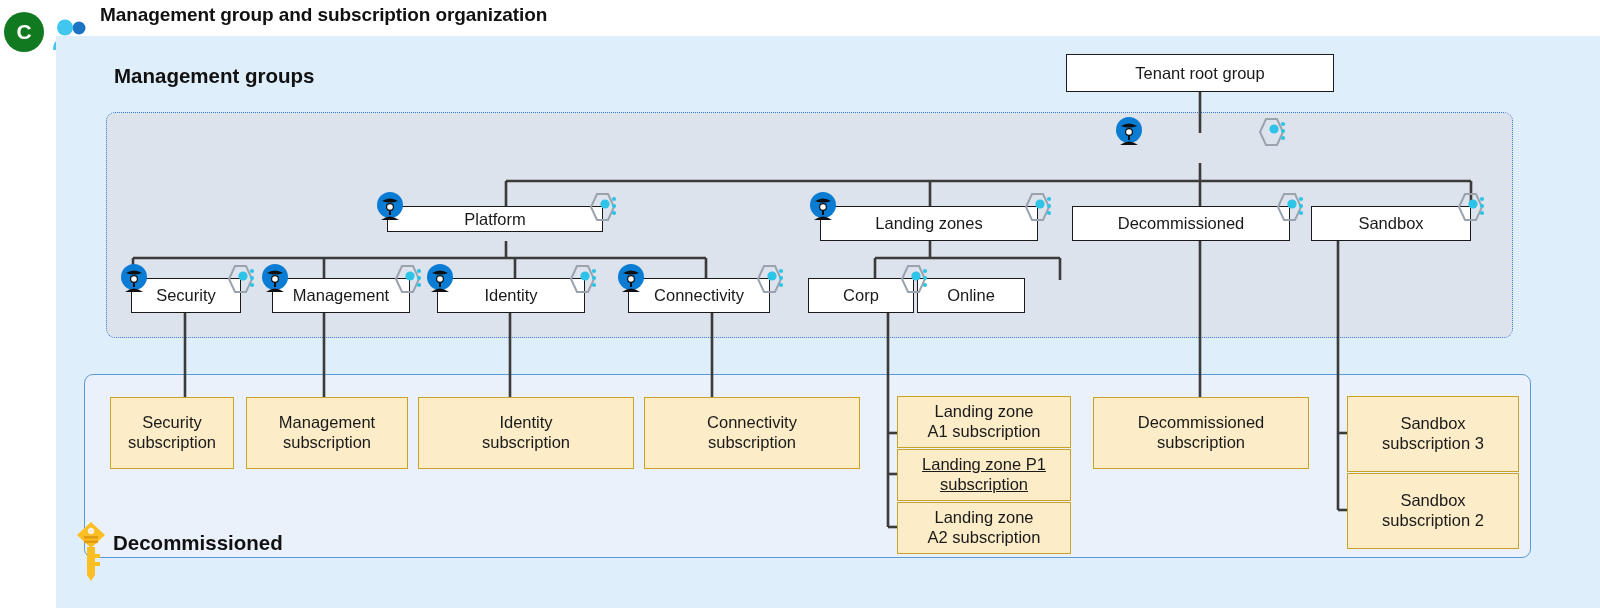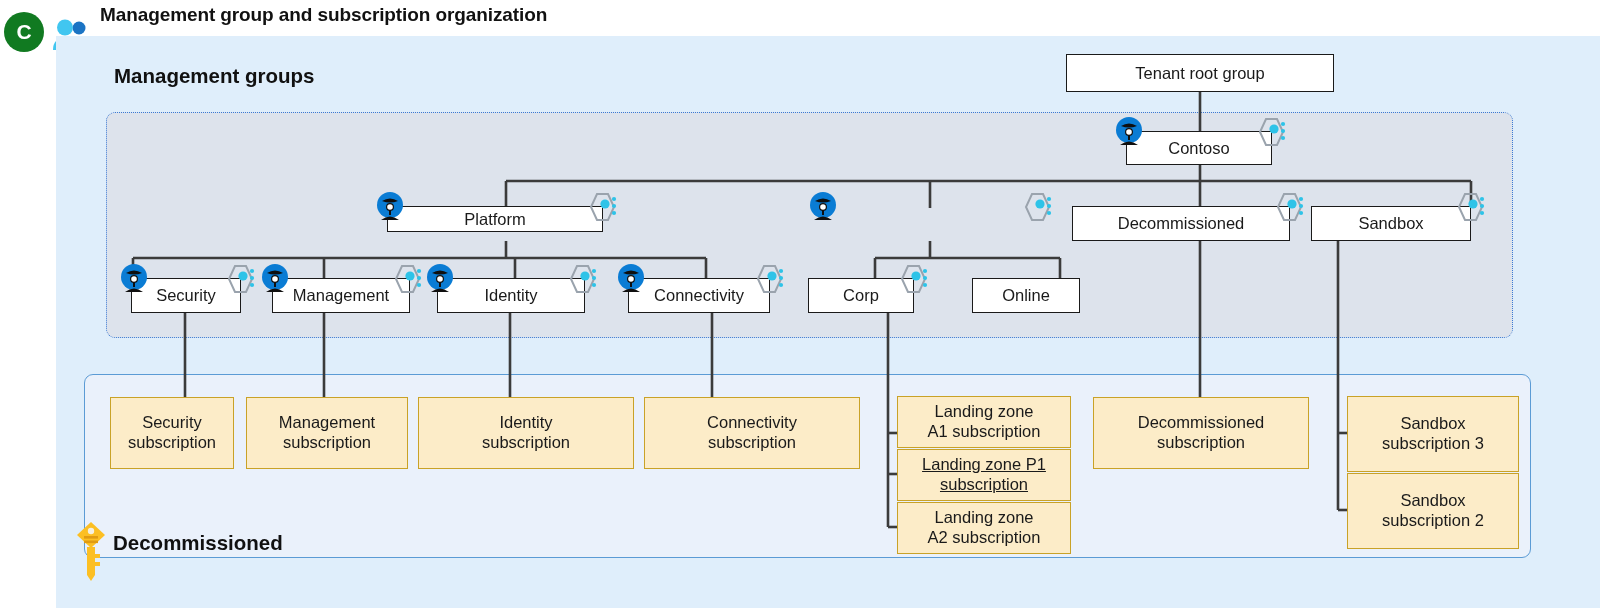--- a/index.html
+++ b/index.html
@@ -174,23 +174,20 @@
       <line x1="1338" y1="241" x2="1338" y2="510"></line>
       <line x1="1338" y1="433" x2="1349" y2="433"></line>
       <line x1="1338" y1="510" x2="1349" y2="510"></line>
     </g>
   </svg>
 
   <div class="node" style="left:1066px; top:54px; width:268px; height:38px;">
     <span>Tenant root group</span>
   </div>
 
-  <div class="node" style="left:1126px; top:131px; width:146px; height:34px;">
-    <span>Contoso</span>
-  </div>
   <svg class="policy-icon" style="left:1112px; top:115px;" viewBox="0 0 34 34">
     <circle cx="17" cy="15" r="13" fill="#0a7cd4"></circle>
     <path d="M9 11 q8-5 16 0 q-8 3 -16 0 z" fill="#0f0f0f"></path>
     <circle cx="17" cy="17" r="3.4" fill="#ffffff" stroke="#0f0f0f" stroke-width="1.2"></circle>
     <rect x="16" y="20" width="2" height="5" fill="#0f0f0f"></rect>
     <path d="M8 30 q9-7 18 0 z" fill="#0f0f0f"></path>
   </svg>
   <svg class="hex-icon" style="left:1256px; top:117px;" viewBox="0 0 34 30">
     <path d="M10 2 L21 2 L27 15 L21 28 L10 28 L4 15 Z" fill="none" stroke="#9aa3ad" stroke-width="2"></path>
     <circle cx="18" cy="12" r="4.6" fill="#2ec3e8"></circle>
@@ -210,20 +207,23 @@
     <path d="M8 30 q9-7 18 0 z" fill="#0f0f0f"></path>
   </svg>
   <svg class="hex-icon" style="left:587px; top:192px;" viewBox="0 0 34 30">
     <path d="M10 2 L21 2 L27 15 L21 28 L10 28 L4 15 Z" fill="none" stroke="#9aa3ad" stroke-width="2"></path>
     <circle cx="18" cy="12" r="4.6" fill="#2ec3e8"></circle>
     <circle cx="27" cy="7" r="2.1" fill="#2ec3e8"></circle>
     <circle cx="27" cy="14" r="2.1" fill="#2ec3e8"></circle>
     <circle cx="27" cy="21" r="2.1" fill="#2ec3e8"></circle>
   </svg>
 
+  <div class="node" style="left:820px; top:206px; width:218px; height:35px;">
+    <span>Landing zones</span>
+  </div>
   <svg class="policy-icon" style="left:806px; top:190px;" viewBox="0 0 34 34">
     <circle cx="17" cy="15" r="13" fill="#0a7cd4"></circle>
     <path d="M9 11 q8-5 16 0 q-8 3 -16 0 z" fill="#0f0f0f"></path>
     <circle cx="17" cy="17" r="3.4" fill="#ffffff" stroke="#0f0f0f" stroke-width="1.2"></circle>
     <rect x="16" y="20" width="2" height="5" fill="#0f0f0f"></rect>
     <path d="M8 30 q9-7 18 0 z" fill="#0f0f0f"></path>
   </svg>
   <svg class="hex-icon" style="left:1022px; top:192px;" viewBox="0 0 34 30">
     <path d="M10 2 L21 2 L27 15 L21 28 L10 28 L4 15 Z" fill="none" stroke="#9aa3ad" stroke-width="2"></path>
     <circle cx="18" cy="12" r="4.6" fill="#2ec3e8"></circle>
@@ -330,21 +330,21 @@
     <span>Corp</span>
   </div>
   <svg class="hex-icon" style="left:898px; top:264px;" viewBox="0 0 34 30">
     <path d="M10 2 L21 2 L27 15 L21 28 L10 28 L4 15 Z" fill="none" stroke="#9aa3ad" stroke-width="2"></path>
     <circle cx="18" cy="12" r="4.6" fill="#2ec3e8"></circle>
     <circle cx="27" cy="7" r="2.1" fill="#2ec3e8"></circle>
     <circle cx="27" cy="14" r="2.1" fill="#2ec3e8"></circle>
     <circle cx="27" cy="21" r="2.1" fill="#2ec3e8"></circle>
   </svg>
 
-  <div class="node" style="left:972px; top:278px; width:108px; height:35px;">
+  <div class="node" style="left:917px; top:278px; width:108px; height:35px;">
     <span>Online</span>
   </div>
 
   <div class="sub-node" style="left:110px; top:397px; width:124px; height:72px;">
     <div>
       <div>Security</div>
       <div>subscription</div>
     </div>
   </div>
 

